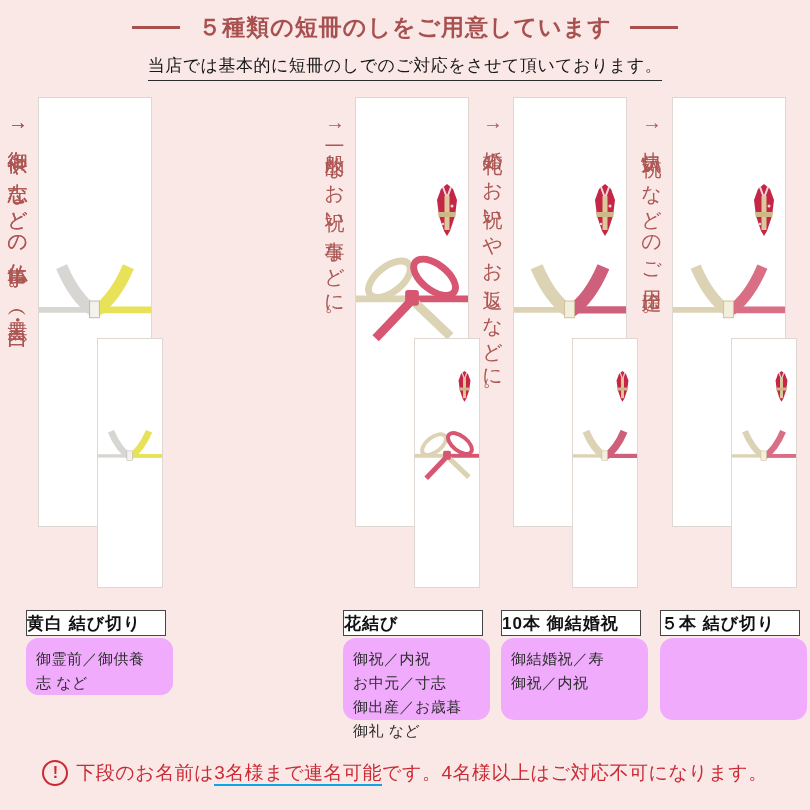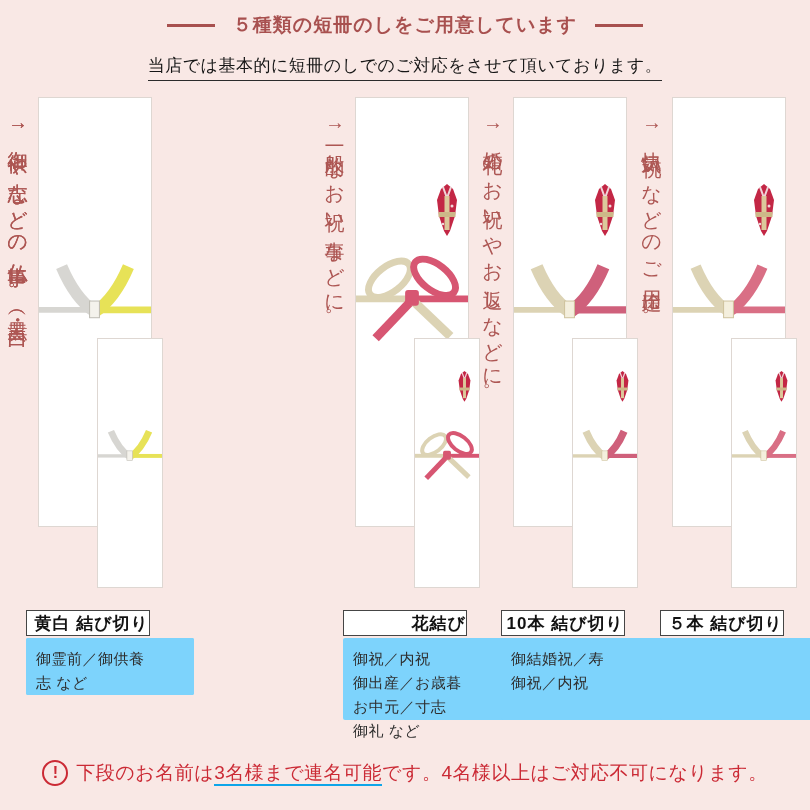--- a/index.html
+++ b/index.html
@@ -7,21 +7,21 @@
     width:810px;height:810px;
     background:#f9e8e5;
     font-family:"Liberation Sans","DejaVu Sans",sans-serif;
     position:relative;overflow:hidden;
   }
   .stage{position:absolute;inset:0;}
 
   
   .title-row{position:absolute;top:12px;left:0;width:810px;display:flex;align-items:center;justify-content:center;gap:18px;}
   .title-rule{width:48px;height:3px;background:#a8504f;}
-  .page-title{font-size:19px;font-weight:bold;color:#a8504f;letter-spacing:1px;}
+  .page-title{font-size:23px;font-weight:bold;color:#a8504f;letter-spacing:1px;}
   .subtitle-row{position:absolute;top:54px;left:0;width:810px;text-align:center;}
   .page-subtitle{display:inline-block;font-size:17px;color:#161616;letter-spacing:0.5px;
     border-bottom:1.5px solid #2b2b2b;padding-bottom:3px;}
 
   
   .col{position:absolute;top:0;left:0;width:0;height:0;}
   .col:nth-of-type(1){left:0;}
   .col:nth-of-type(2){left:158px;}
   .col:nth-of-type(3){left:317px;}
   .col:nth-of-type(4){left:475px;}
@@ -37,25 +37,25 @@
   .card-small{left:97px;top:338px;width:66px;height:250px;z-index:2;}
 
   .knot-hana-l{position:absolute;left:0;top:140px;width:112px;}
   .knot-hana-s{position:absolute;left:0;top:82px;width:64px;}
   .knot-v-l{position:absolute;left:0;top:149px;width:112px;}
   .knot-v-s{position:absolute;left:0;top:81px;width:64px;}
   .emblem-l{position:absolute;left:80px;top:86px;width:22px;}
   .emblem-s{position:absolute;left:43px;top:32px;width:13px;}
 
   
-  .type-box{position:absolute;left:26px;top:610px;width:124px;height:26px;box-sizing:border-box;
-    background:#ffffff;border:1.5px solid #454545;display:flex;align-items:center;justify-content:flex-end;z-index:3;}
+  .type-box{position:absolute;left:26px;top:610px;width:140px;height:26px;box-sizing:border-box;
+    background:#ffffff;border:1.5px solid #454545;display:flex;align-items:center;justify-content:flex-start;z-index:3;}
   .type-title{font-size:17px;font-weight:bold;color:#121212;letter-spacing:1px;}
-  .use-box{position:absolute;left:26px;top:638px;width:168px;box-sizing:border-box;
-    background:#7dd3fc;border-radius:2px;padding:9px 0 0 10px;z-index:2;}
+  .use-box{position:absolute;left:26px;top:638px;width:147px;box-sizing:border-box;
+    background:#f0abfc;border-radius:13px;padding:9px 0 0 10px;z-index:2;}
   .col:nth-of-type(1) .use-box{height:106px;}
   .col:nth-of-type(2) .use-box{height:85px;}
   .col:nth-of-type(3) .use-box{height:82px;}
   .col:nth-of-type(4) .use-box{height:82px;}
   .col:nth-of-type(5) .use-box{height:82px;}
   .use-line{font-size:15px;color:#2e2e2e;line-height:24px;letter-spacing:0.5px;}
 
   
   .warning-row{position:absolute;top:760px;left:0;width:810px;display:flex;align-items:center;justify-content:center;gap:8px;}
   .warn-icon{width:22px;height:22px;border:2.5px solid #cb2a35;border-radius:50%;
@@ -117,22 +117,22 @@
         <ellipse cx="34" cy="42" rx="25" ry="13" transform="rotate(-38 34 42)" fill="none" style="stroke:var(--mleft)" stroke-width="7"></ellipse>
         <ellipse cx="80" cy="40" rx="25" ry="13" transform="rotate(38 80 40)" fill="none" style="stroke:var(--mright)" stroke-width="7"></ellipse>
         <rect x="50" y="53" width="14" height="16" rx="3" style="fill:var(--mright)"></rect>
       </svg>
     </div>
     <div class="type-box">
       <span class="type-title">花結び</span>
     </div>
     <div class="use-box">
       <div class="use-line">御祝／内祝</div>
+      <div class="use-line">お中元／寸志</div>
       <div class="use-line">御出産／お歳暮</div>
-      <div class="use-line">お中元／寸志</div>
       <div class="use-line">御礼 など</div>
     </div>
   </div>
 
   <div class="col" style="--mleft: #dcd3b4; --mright: #cf607b;">
     <div class="vlabel">
       <span class="arrow">→</span>
       <span class="vtext">婚礼のお祝いやお返しなどに。</span>
     </div>
     <div class="card card-large">
@@ -161,21 +161,21 @@
       </svg>
       <svg class="knot-v-s" viewBox="0 0 114 86">
         <line x1="0" y1="64" x2="54" y2="64" style="stroke:var(--mleft)" stroke-width="6"></line>
         <line x1="58" y1="64" x2="114" y2="64" style="stroke:var(--mright)" stroke-width="7.5"></line>
         <path d="M57,66 C48,60 34,46 23,20" fill="none" style="stroke:var(--mleft)" stroke-width="13"></path>
         <path d="M57,66 C66,60 80,46 91,20" fill="none" style="stroke:var(--mright)" stroke-width="13"></path>
         <rect x="51.5" y="55" width="10" height="17" fill="#f4efdd" stroke="#cdc19b" stroke-width="1"></rect>
       </svg>
     </div>
     <div class="type-box">
-      <span class="type-title">10本 結び切り</span>
+      <span class="type-title">10本 御結婚祝</span>
     </div>
     <div class="use-box">
       <div class="use-line">御結婚祝／寿</div>
       <div class="use-line">御祝／内祝</div>
     </div>
   </div>
 
   <div class="col" style="--mleft: #dcd3b4; --mright: #d96f85;">
     <div class="vlabel">
       <span class="arrow">→</span>

